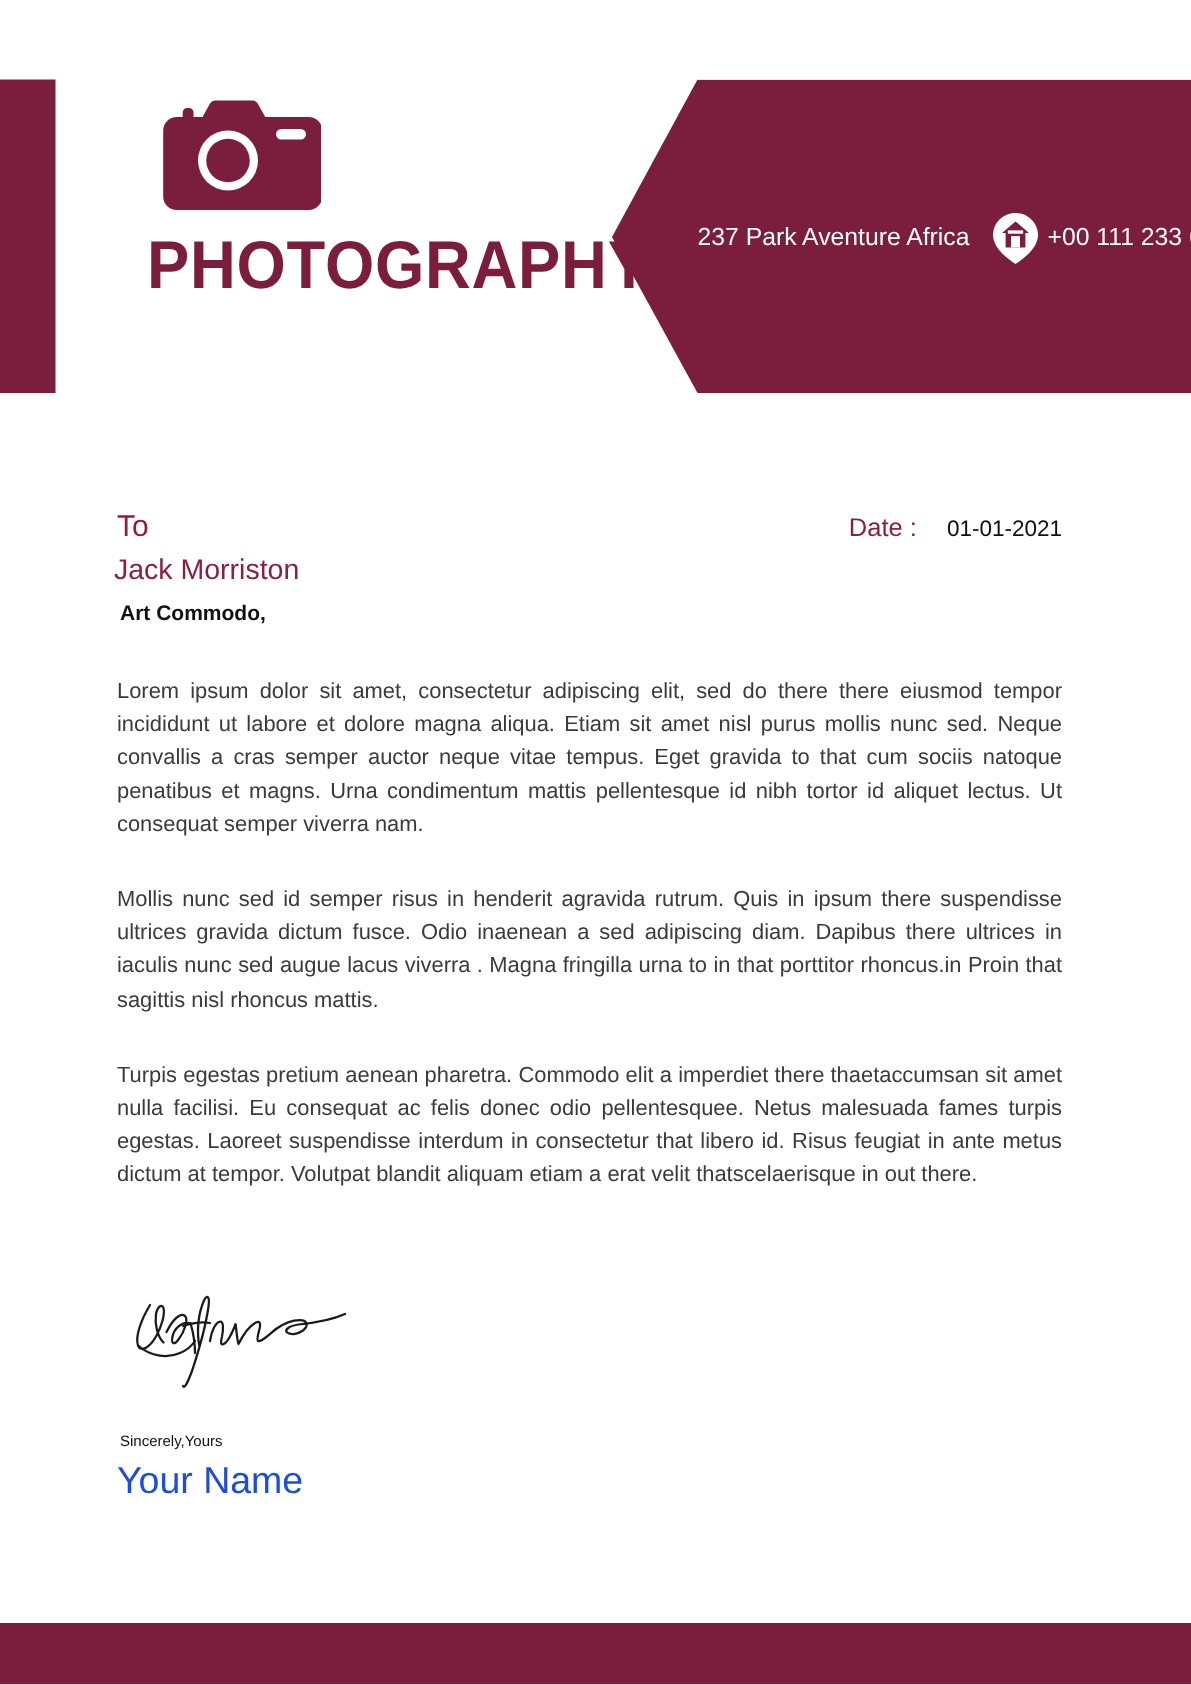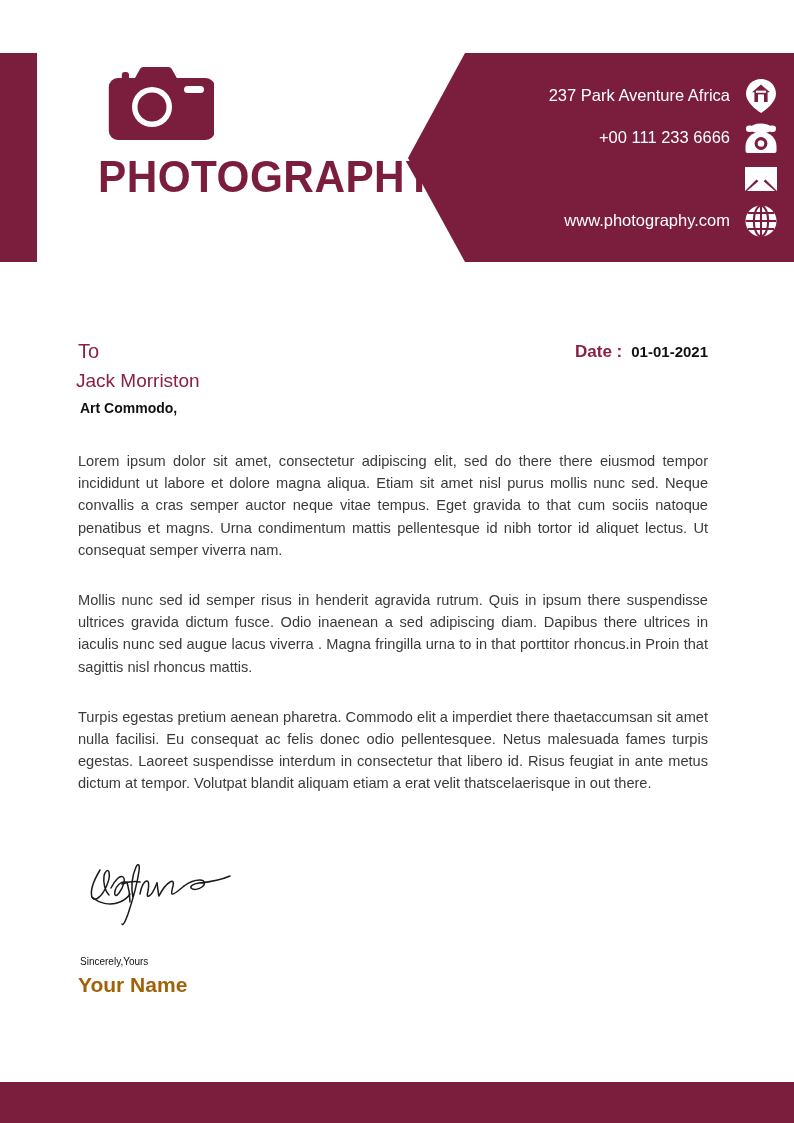--- a/index.html
+++ b/index.html
@@ -67,21 +67,20 @@
     -webkit-clip-path: polygon(57px 0, 386px 0, 386px 209px, 57px 209px, 0 105px);
     clip-path: polygon(57px 0, 386px 0, 386px 209px, 57px 209px, 0 105px);
   }
   .contact-list {
     position: absolute;
     left: 57px;
     top: 22px;
     right: 12px;
     bottom: 20px;
     display: flex;
-    flex-direction: column;
     justify-content: space-around;
   }
   .contact-row {
     display: flex;
     align-items: center;
     justify-content: flex-end;
     gap: 14px;
     padding-right: 4px;
   }
   .contact-text {
@@ -132,23 +131,22 @@
     color: #111111;
     font-weight: 600;
     margin: 5px 0 0 2px;
   }
   .date-line {
     position: absolute;
     right: 86px;
     top: 6px;
     display: flex;
     align-items: baseline;
-    gap: 9px;
+    gap: 20px;
     white-space: nowrap;
-    font-weight: bold;
   }
   .date-label {
     font-size: 17px;
     color: #8B1F43;
   }
   .date-value {
     font-size: 15px;
     color: #111111;
   }
 
@@ -180,23 +178,23 @@
     width: 160px;
     height: 72px;
   }
   .sign-off {
     margin: 26px 0 0 2px;
     font-size: 10px;
     color: #111111;
   }
   .signer-name {
     margin: 6px 0 0 0;
-    font-size: 21px;
-    font-weight: 700;
-    color: #a16207;
+    font-size: 25px;
+    font-weight: 400;
+    color: #1d4ed8;
   }
 
   
   .footer-bar {
     position: absolute;
     left: 0;
     top: 1082px;
     width: 794px;
     height: 41px;
     background: #7B1D3C;

